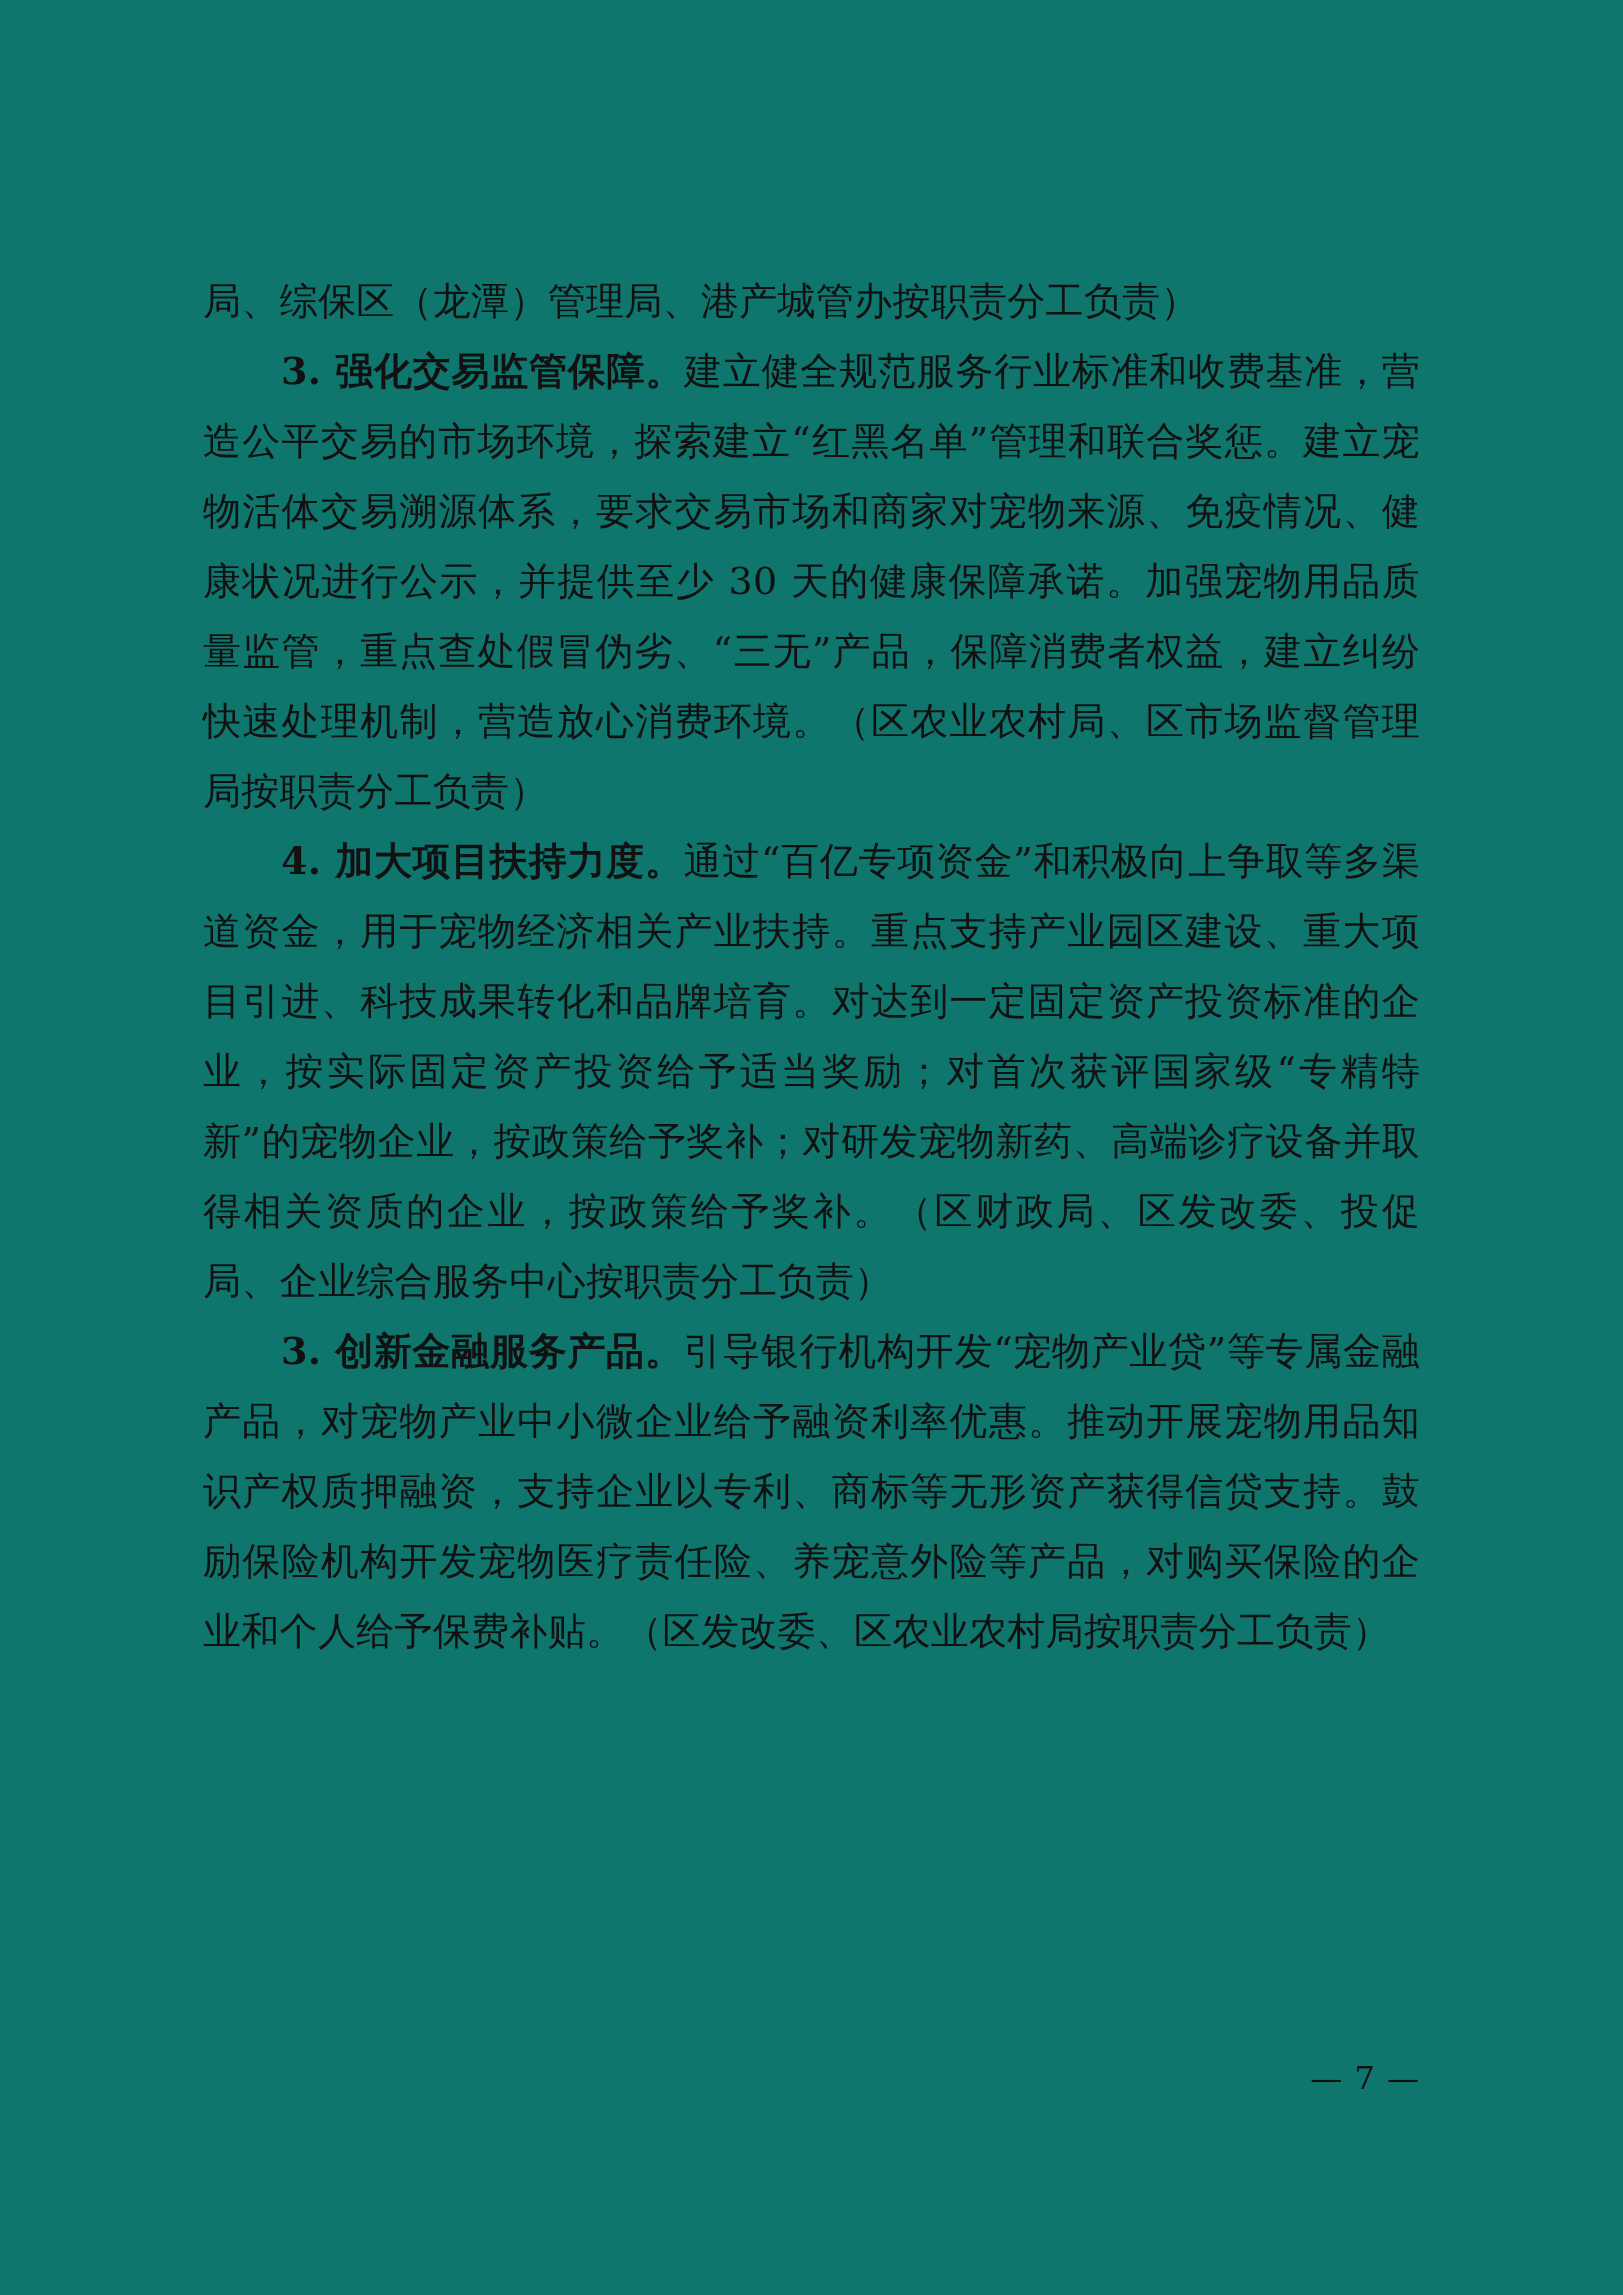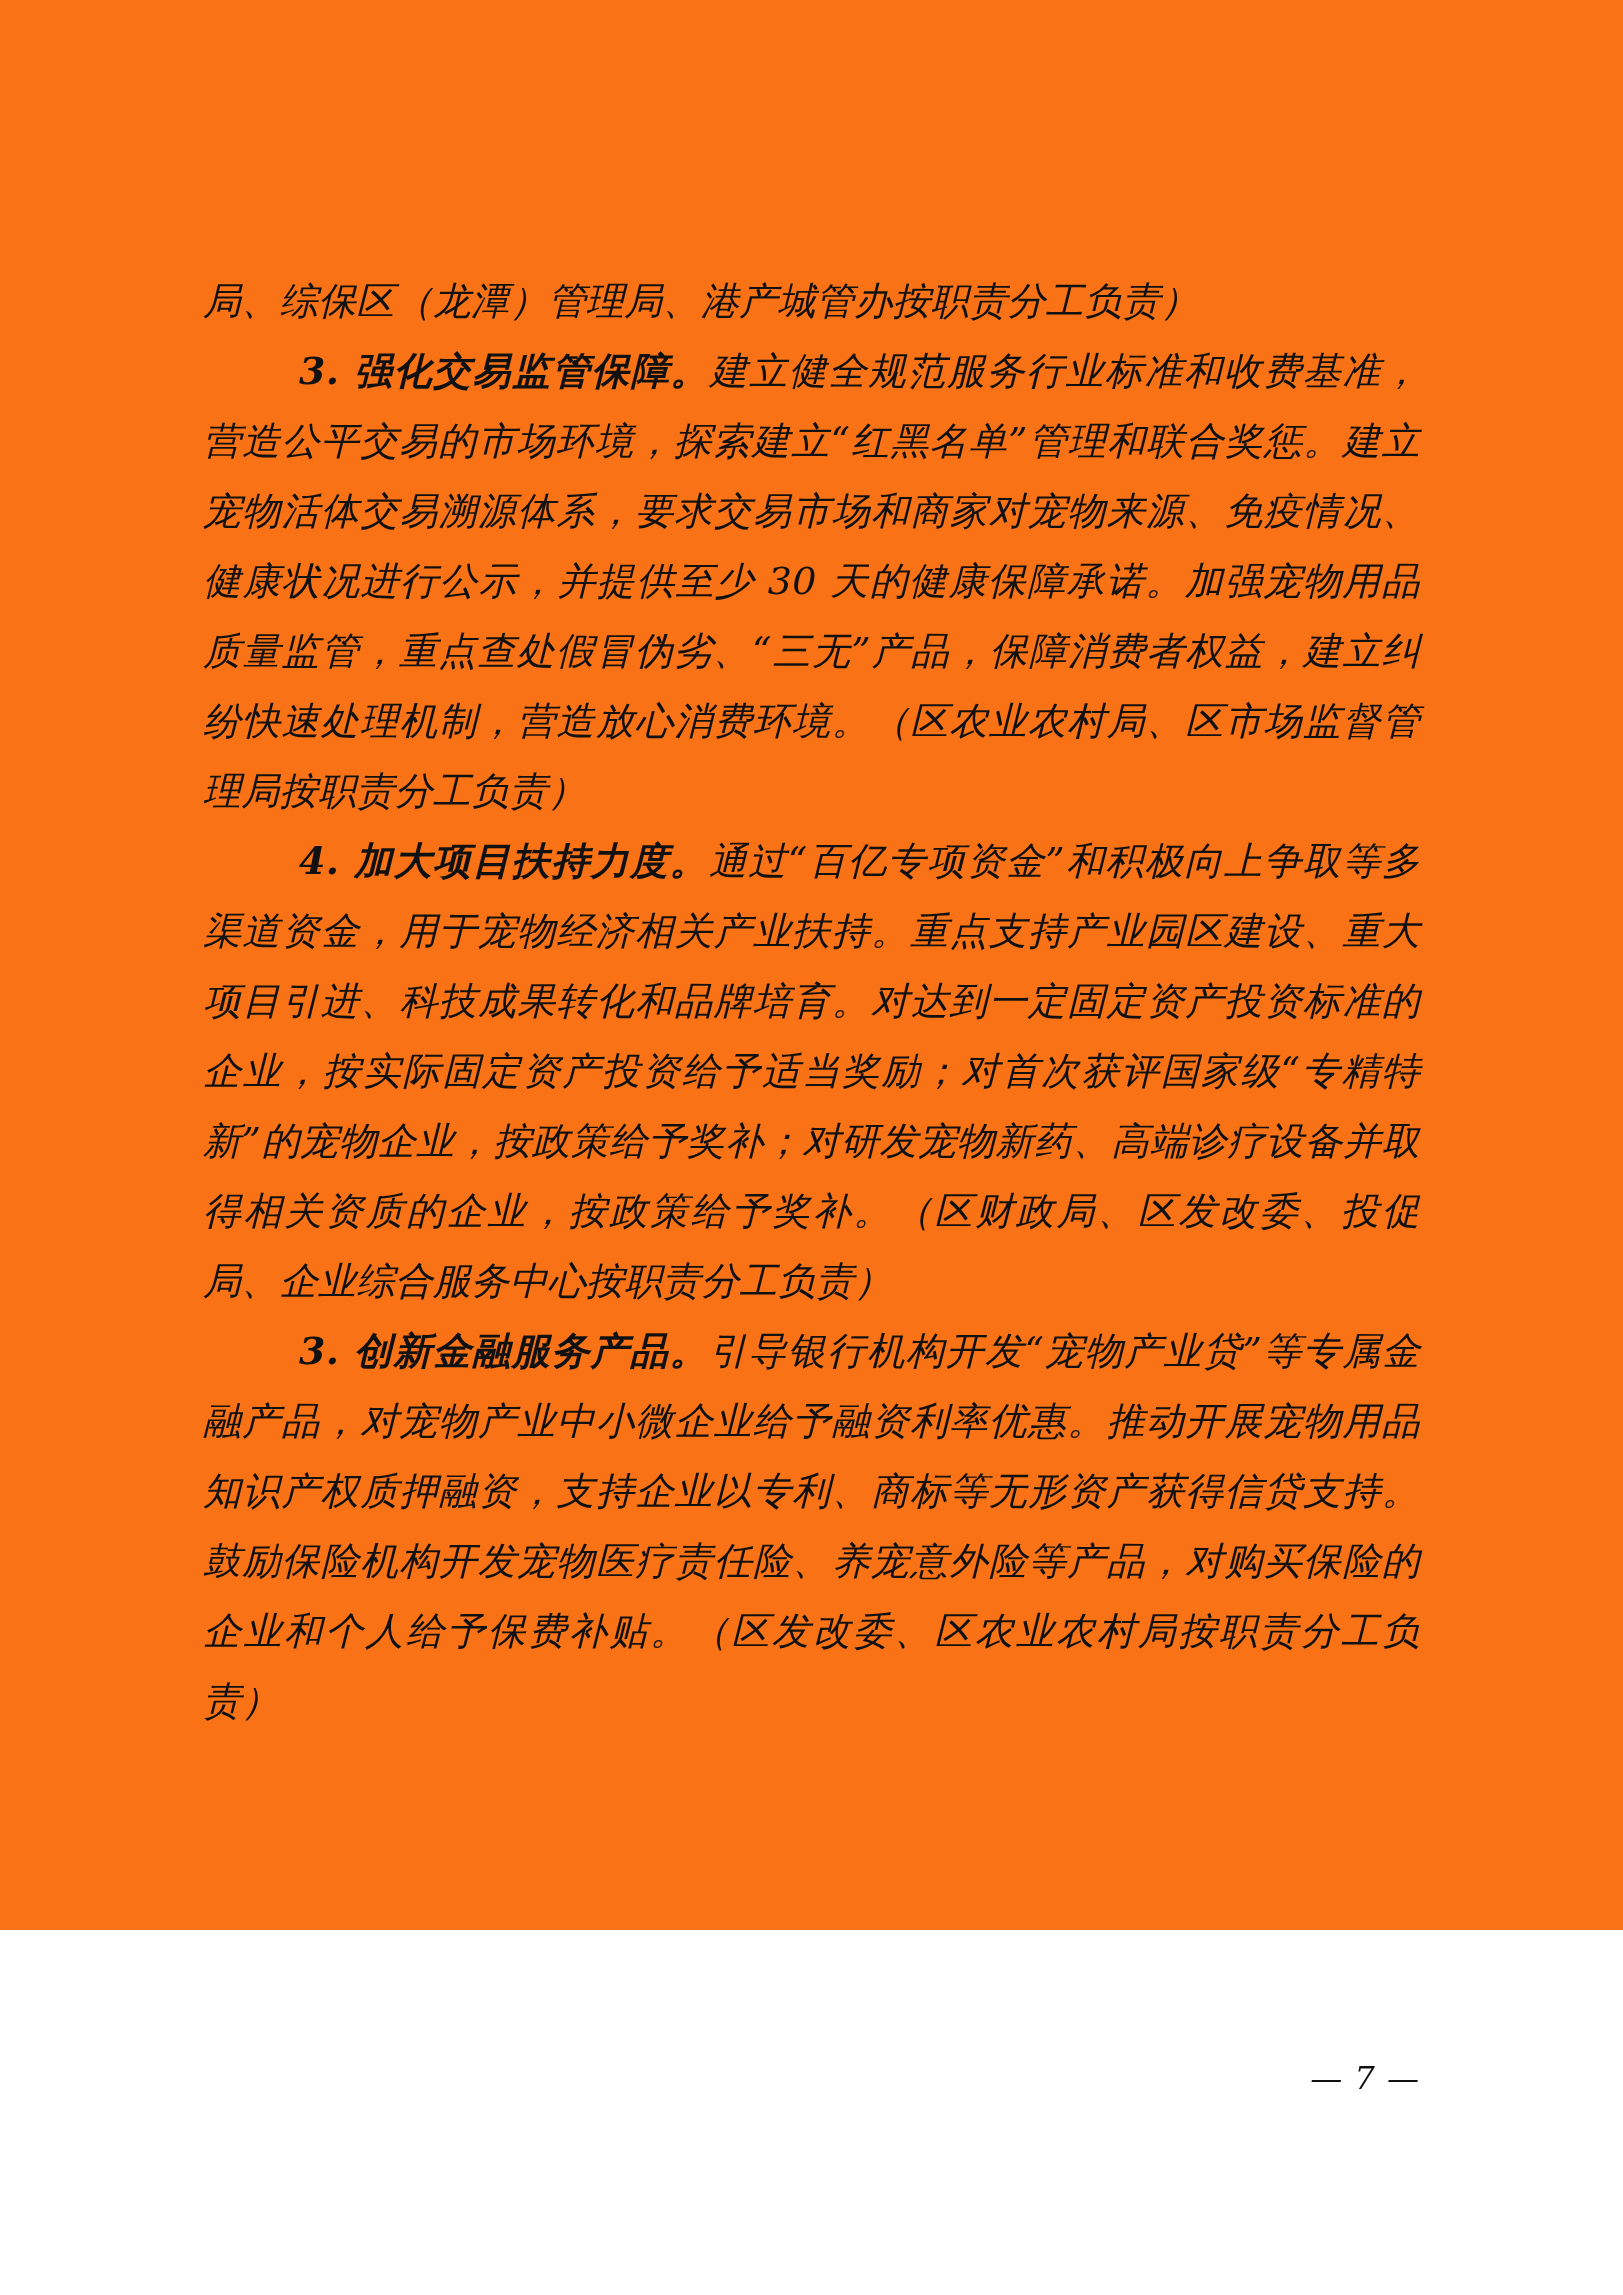--- a/index.html
+++ b/index.html
@@ -13,23 +13,22 @@
     font-family: "DejaVu Serif", "Liberation Serif", serif;
     color: #0d0d0d;
     position: relative;
     overflow: hidden;
   }
   .page {
     position: absolute;
     left: 0;
     top: 0;
     width: 1623px;
-    height: 1930px;
-    background: #f97316;
-    font-style: italic;
+    height: 2295px;
+    background: #0f766e;
   }
   .content {
     position: absolute;
     left: 203px;
     top: 266px;
     width: 1217px;
   }
   .para {
     font-size: 38px;
     line-height: 70px;
@@ -40,21 +39,20 @@
     color: #111111;
   }
   .indent {
     text-indent: 78px;
   }
   .bold-lead {
     font-weight: bold;
   }
   .para b {
     font-weight: bold;
-    margin-left: 18px;
   }
   .page-number {
     position: absolute;
     right: 203px;
     top: 2059px;
     font-size: 32px;
     letter-spacing: 1px;
     color: #111111;
     font-family: "DejaVu Serif", "Liberation Serif", serif;
   }

